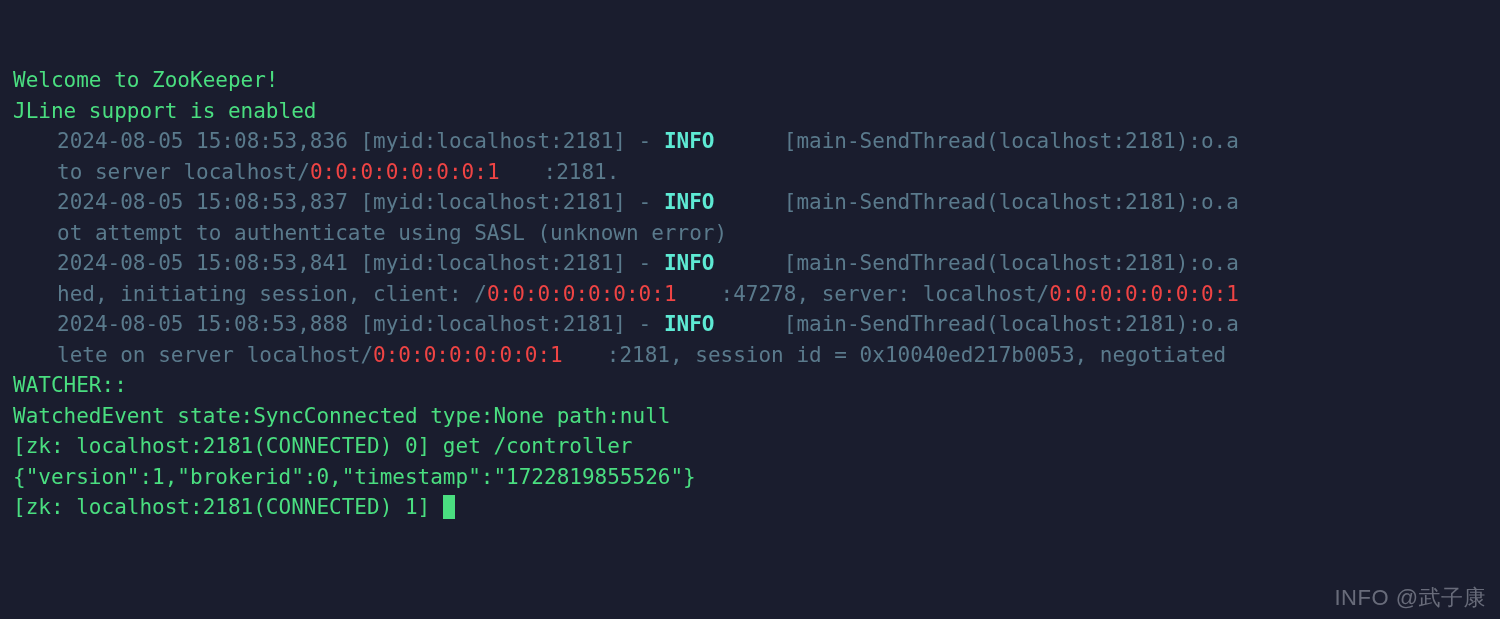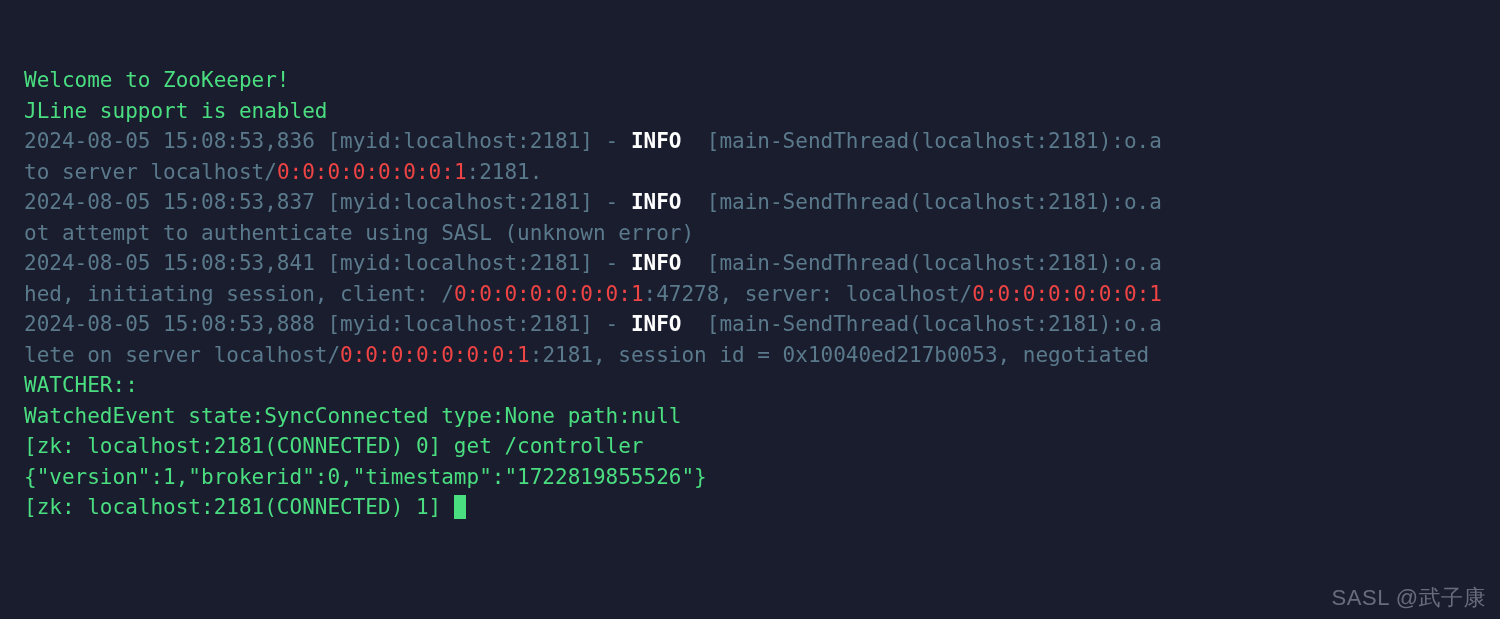--- a/index.html
+++ b/index.html
@@ -8,30 +8,30 @@
     width: 1500px;
     height: 619px;
     overflow: hidden;
     background: #1a1d2e;
     font-family: "Menlo", "Consolas", "DejaVu Sans Mono", monospace;
     font-size: 21px;
     line-height: 30.5px;
     color: #4ade80;
   }
   .terminal {
-    padding: 4px 10px 0 24px;
+    padding: 4px 10px 0 13px;
     white-space: pre;
     position: relative;
     height: 100%;
     box-sizing: border-box;
   }
   .g   { color: #4ade80; }          
-  .dim { color: #5a7a8c; }          
+  .dim { color: #5a7a8c; margin-left: 44px; }          
   .pk  { color: #ef4444; }          
-  .bl  { color: #ffffff; font-weight: 600; } 
+  .bl  { color: #5eead4; font-weight: 600; } 
   .cursor {
     display: inline-block;
     width: 12px;
     height: 24px;
     background: #4ade80;
     vertical-align: text-bottom;
   }
   .watermark {
     position: absolute;
     bottom: 6px;
@@ -42,14 +42,14 @@
     letter-spacing: 0.5px;
     pointer-events: none;
   }
   .line { display: block; }
 </style>
 </head>
 <body>
 
 <div class="terminal">
   <div id="lines"><span class="line"><span class="g">Welcome to ZooKeeper!</span></span><span class="line"><span class="g">JLine support is enabled</span></span><span class="line"><span class="dim">2024-08-05 15:08:53,836 [myid:localhost:2181] - </span><span class="bl">INFO</span><span class="dim">  [main-SendThread(localhost:2181):o.a</span></span><span class="line"><span class="dim">to server localhost/</span><span class="pk">0:0:0:0:0:0:0:1</span><span class="dim">:2181.</span></span><span class="line"><span class="dim">2024-08-05 15:08:53,837 [myid:localhost:2181] - </span><span class="bl">INFO</span><span class="dim">  [main-SendThread(localhost:2181):o.a</span></span><span class="line"><span class="dim">ot attempt to authenticate using SASL (unknown error)</span></span><span class="line"><span class="dim">2024-08-05 15:08:53,841 [myid:localhost:2181] - </span><span class="bl">INFO</span><span class="dim">  [main-SendThread(localhost:2181):o.a</span></span><span class="line"><span class="dim">hed, initiating session, client: /</span><span class="pk">0:0:0:0:0:0:0:1</span><span class="dim">:47278, server: localhost/</span><span class="pk">0:0:0:0:0:0:0:1</span></span><span class="line"><span class="dim">2024-08-05 15:08:53,888 [myid:localhost:2181] - </span><span class="bl">INFO</span><span class="dim">  [main-SendThread(localhost:2181):o.a</span></span><span class="line"><span class="dim">lete on server localhost/</span><span class="pk">0:0:0:0:0:0:0:1</span><span class="dim">:2181, session id = 0x10040ed217b0053, negotiated </span></span><span class="line"><span class="g"></span></span><span class="line"><span class="g">WATCHER::</span></span><span class="line"><span class="g"></span></span><span class="line"><span class="g">WatchedEvent state:SyncConnected type:None path:null</span></span><span class="line"><span class="g">[zk: localhost:2181(CONNECTED) 0] get /controller</span></span><span class="line"><span class="g">{"version":1,"brokerid":0,"timestamp":"1722819855526"}</span></span><span class="line"><span class="g">[zk: localhost:2181(CONNECTED) 1] </span><span class="cursor"></span></span></div>
-  <div class="watermark">SASL @武子康</div>
+  <div class="watermark">INFO @武子康</div>
 </div>
 
 </body></html>

